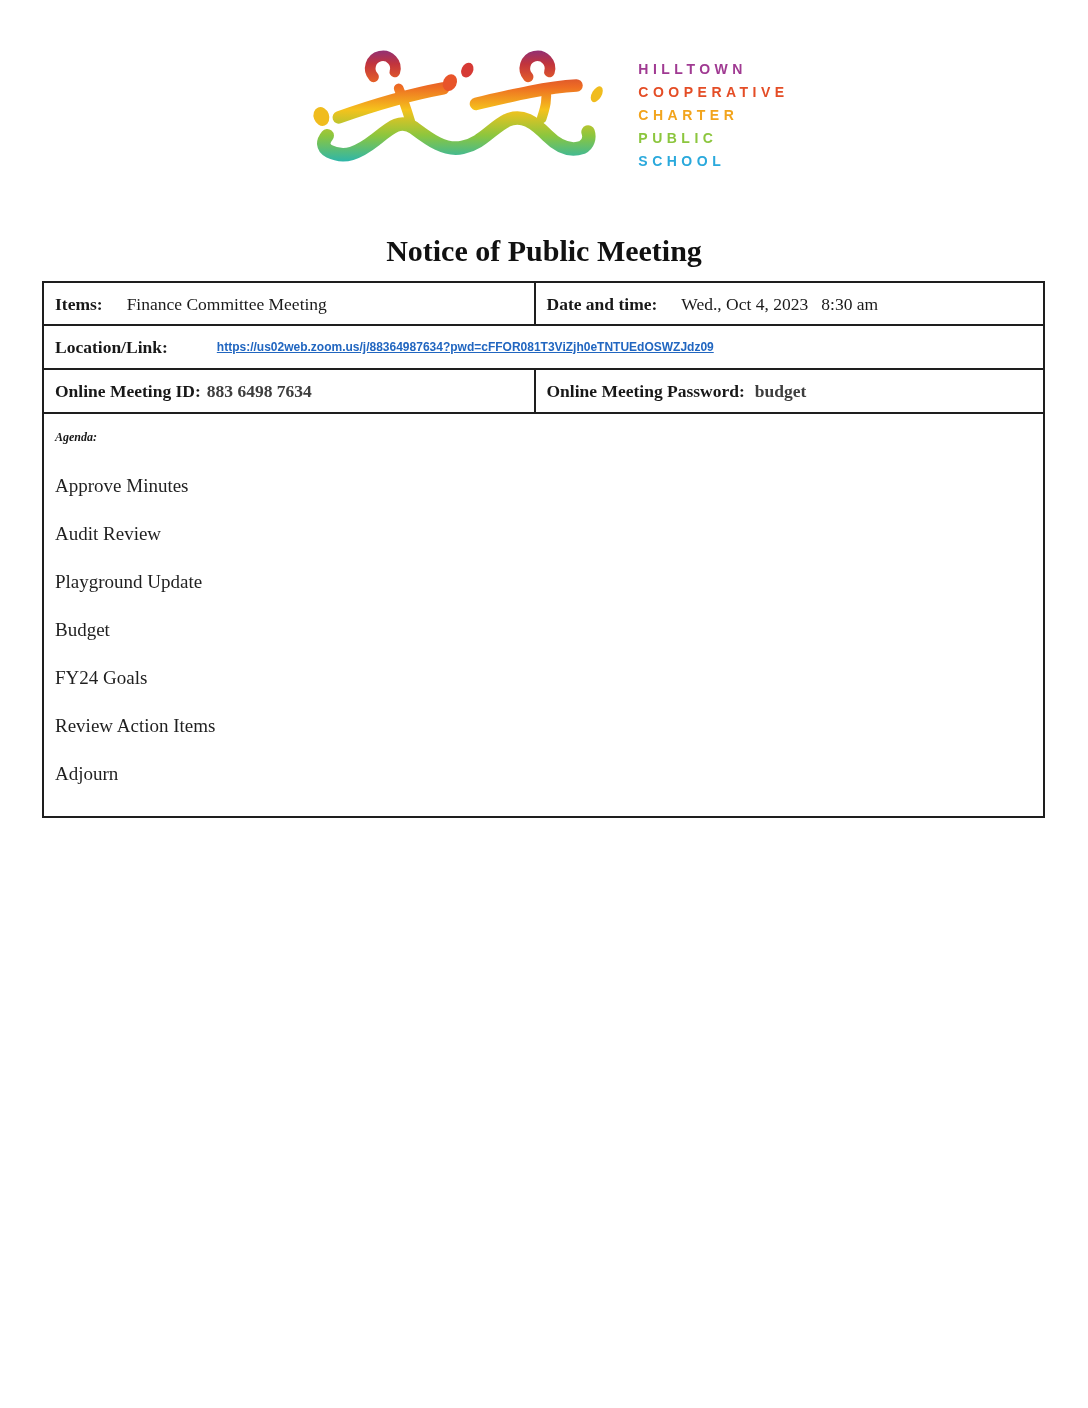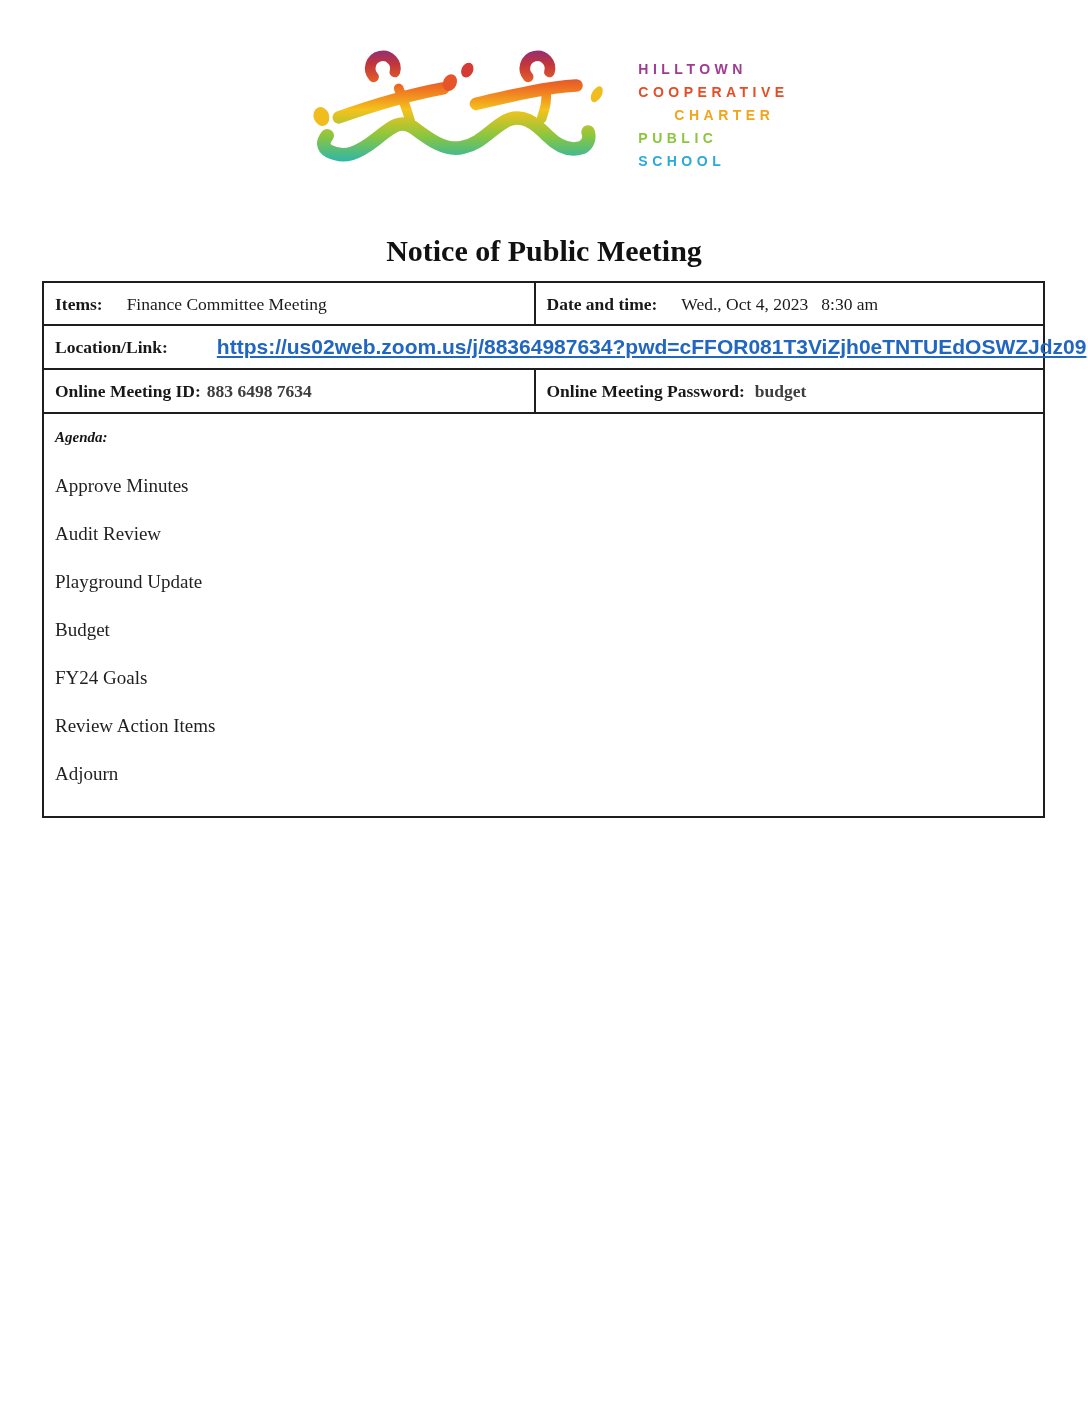--- a/index.html
+++ b/index.html
@@ -49,28 +49,28 @@
   .r2 { height: 44px; }
   .r3 { height: 44px; }
   .r4 { height: 404px; }
   .lbl { font-weight: 700; color: #181818; white-space: pre; }
   .val { margin-left: 24px; white-space: pre; }
   .val-strong { margin-left: 6px; font-weight: 700; white-space: pre; }
   .val-strong.pw { margin-left: 10px; }
   .zoom-link {
     margin-left: 11px;
     font-family: "Liberation Sans", sans-serif;
-    font-weight: 700; font-size: 21px;
+    font-weight: 700; font-size: 12px;
     text-decoration: underline;
     cursor: pointer; white-space: nowrap;
   }
   
   .agenda-cell { display: block; padding: 14px 11px; }
   .agenda-heading {
-    font-size: 15px; font-weight: 700; font-style: italic; color: #161616;
+    font-size: 12px; font-weight: 700; font-style: italic; color: #161616;
     line-height: 19px;
   }
   .agenda-item {
     font-size: 19px; line-height: 19px; margin-top: 29px; color: #1f1f1f;
   }
 </style>
 </head>
 <body>
 
 <div class="page">
@@ -100,21 +100,21 @@
       <g>
         <ellipse cx="20" cy="75" rx="8" ry="10" transform="rotate(-20 20 75)" fill="#f0bc1e"></ellipse>
         <ellipse cx="153" cy="40" rx="7" ry="9" transform="rotate(25 153 40)" fill="#e8542a"></ellipse>
         <ellipse cx="171" cy="27" rx="6" ry="8" transform="rotate(25 171 27)" fill="#d63a35"></ellipse>
         <ellipse cx="305" cy="52" rx="5" ry="9" transform="rotate(30 305 52)" fill="#f0bc1e"></ellipse>
       </g>
     </svg>
     <div class="logo-text">
       <div class="logo-line" style="color: rgb(160, 58, 146);">HILLTOWN</div>
       <div class="logo-line" style="color: rgb(228, 77, 38);">COOPERATIVE</div>
-      <div class="logo-line" style="color: rgb(242, 164, 28); margin-left: 36px;">CHARTER</div>
+      <div class="logo-line" style="color: rgb(242, 164, 28);">CHARTER</div>
       <div class="logo-line" style="color: rgb(140, 198, 62);">PUBLIC</div>
       <div class="logo-line" style="color: rgb(42, 169, 220);">SCHOOL</div>
     </div>
   </div>
 
   <h1 class="title">Notice of Public Meeting</h1>
 
   <div class="mtable">
 
     <div class="mrow r1">

